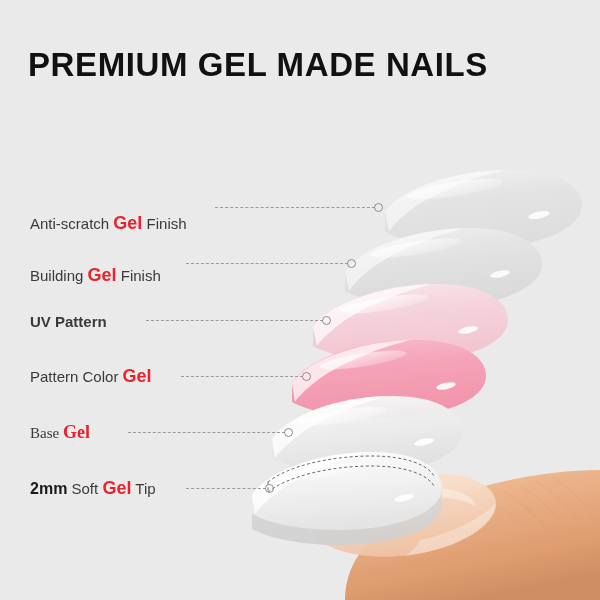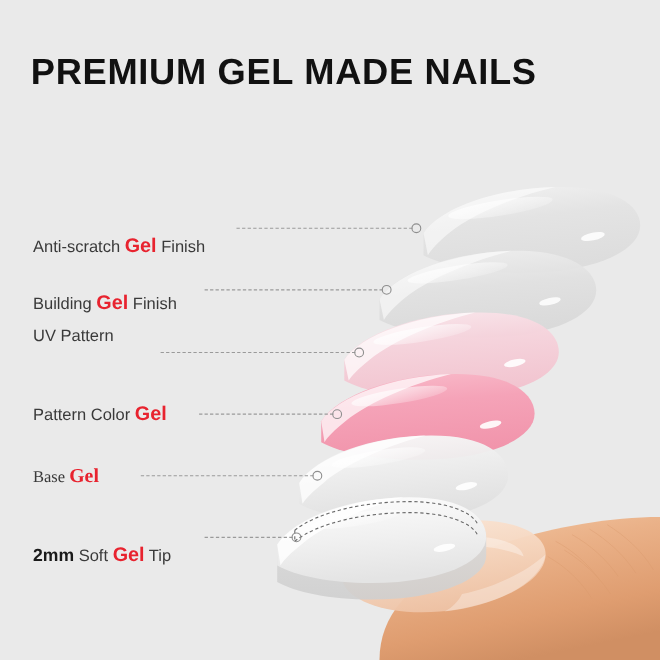--- a/index.html
+++ b/index.html
@@ -192,27 +192,27 @@
 
   <div id="title">PREMIUM GEL MADE NAILS</div>
 
   <div id="labels">
       <div class="label" style="top: 212px;"><span>Anti-scratch </span><span class="red">Gel</span><span> Finish</span></div>
       <div class="leader" style="left: 215px; width: 160px; top: 207px;"></div>
       <div class="dot" style="left: 374px; top: 203px;"></div>
       <div class="label" style="top: 264px;"><span>Building </span><span class="red">Gel</span><span> Finish</span></div>
       <div class="leader" style="left: 186px; width: 162px; top: 263px;"></div>
       <div class="dot" style="left: 347px; top: 259px;"></div>
-      <div class="label" style="top: 295px;"><span>UV Pattern</span></div>
+      <div class="label" style="top: 311px; font-weight: bold;"><span>UV Pattern</span></div>
       <div class="leader" style="left: 146px; width: 177px; top: 320px;"></div>
       <div class="dot" style="left: 322px; top: 316px;"></div>
       <div class="label" style="top: 365px;"><span>Pattern Color </span><span class="red">Gel</span></div>
       <div class="leader" style="left: 181px; width: 122px; top: 376px;"></div>
       <div class="dot" style="left: 302px; top: 372px;"></div>
       <div class="label" style="top: 421px; font-family: Liberation Serif, serif;"><span>Base </span><span class="red">Gel</span></div>
       <div class="leader" style="left: 128px; width: 157px; top: 432px;"></div>
       <div class="dot" style="left: 284px; top: 428px;"></div>
-      <div class="label" style="top: 493px;"><span class="bold">2mm</span><span> Soft </span><span class="red">Gel</span><span> Tip</span></div>
+      <div class="label" style="top: 477px;"><span class="bold">2mm</span><span> Soft </span><span class="red">Gel</span><span> Tip</span></div>
       <div class="leader" style="left: 186px; width: 80px; top: 488px;"></div>
       <div class="dot" style="left: 265px; top: 484px;"></div>
     </div>
 
 </div>
 
 </body></html>

